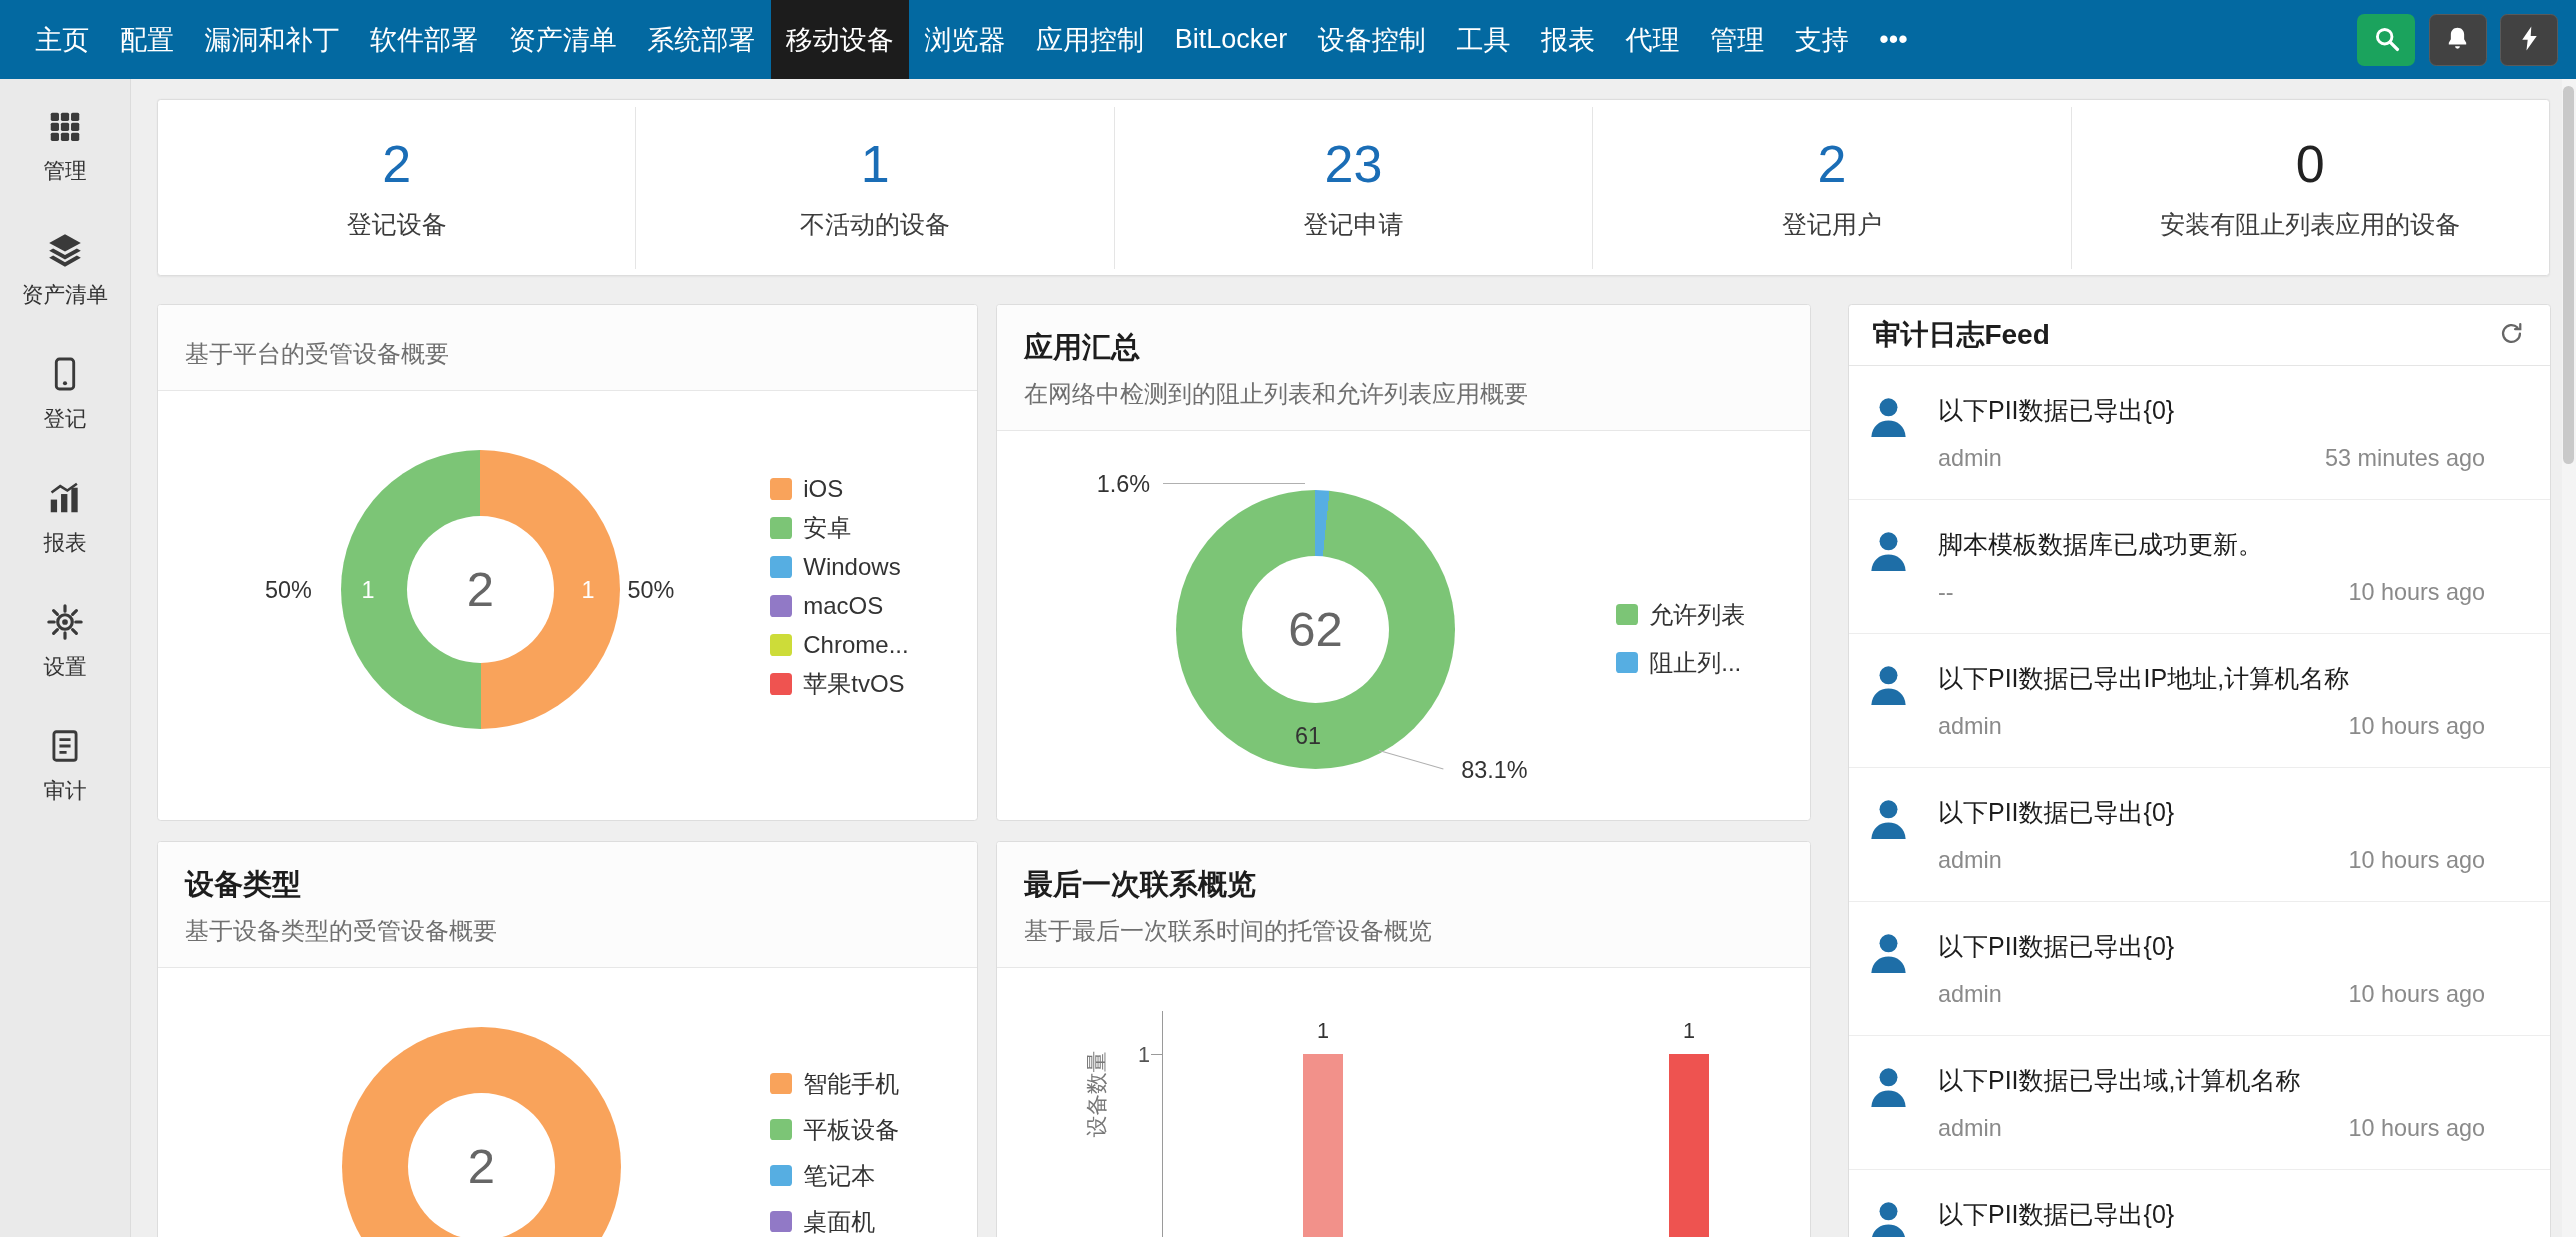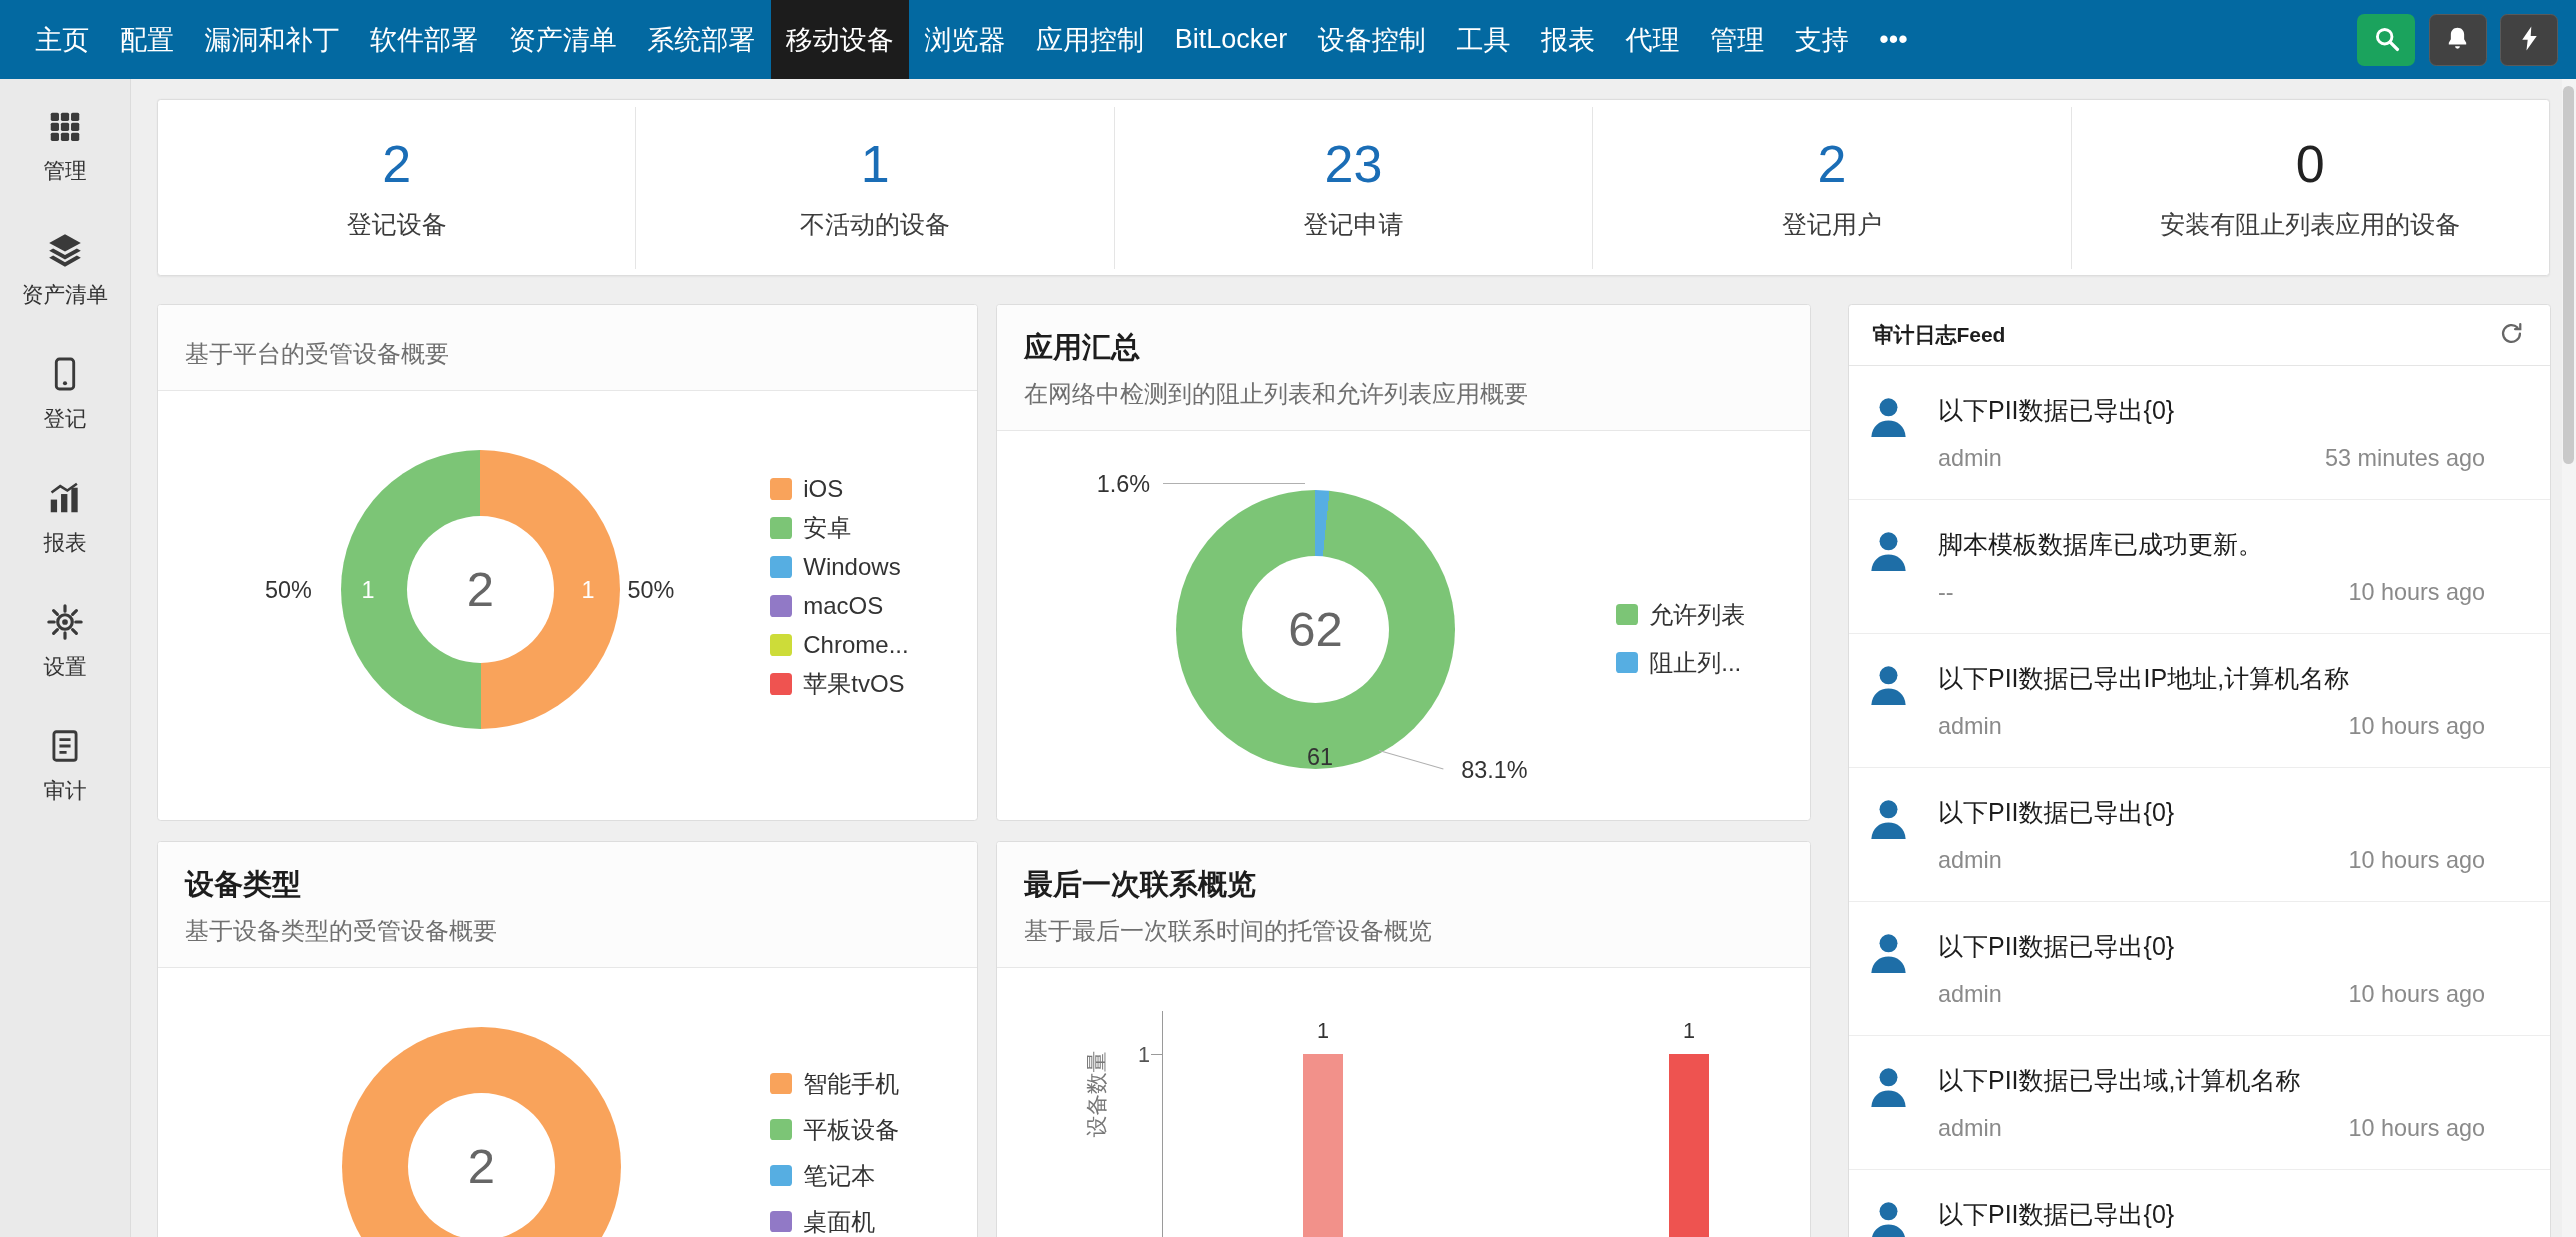--- a/index.html
+++ b/index.html
@@ -70,21 +70,21 @@
   .tick-mark { position:absolute; left:154px; top:86px; width:10.8px; height:0.9px; background:#9a9a9a; }
   .bar { position:absolute; top:86px; width:40px; height:234px; cursor:pointer; }
   .bar-1 { left:306px; background:#f2918a; }
   .bar-2 { left:672px; background:#ee5350; }
   .bar-label { position:absolute; top:50px; width:40px; text-align:center; font-size:21.6px; color:#333; }
   .bar-label-1 { left:306px; } .bar-label-2 { left:672px; }
 
   
   .audit-panel { width:703px; margin-left:37px; background:#fff; border:0.9px solid #dddddd; border-radius:3.6px; height:999px; overflow:hidden; }
   .audit-header { display:flex; align-items:center; justify-content:space-between; padding:0 20px 0 23.4px; height:61px; border-bottom:0.9px solid #e5e5e5; }
-  .audit-title { font-size:21px; font-weight:bold; color:#1d1d1d; }
+  .audit-title { font-size:28px; font-weight:bold; color:#1d1d1d; }
   .refresh-btn { width:38px; height:38px; display:flex; align-items:center; justify-content:center; cursor:pointer; background:none; border:none; }
   .refresh-btn svg { width:27px; height:27px; }
   .audit-entry { position:relative; height:134px; border-bottom:0.9px solid #ededed; }
   .audit-avatar { position:absolute; left:15.3px; top:27px; width:49px; height:49px; }
   .audit-msg { position:absolute; left:89px; top:28px; right:32px; font-size:25px; color:#1c1c1c; white-space:nowrap; overflow:hidden; }
   .audit-meta { position:absolute; left:89px; right:65px; top:79px; display:flex; justify-content:space-between; font-size:23.4px; color:#8a8a8a; }
 
   
   .scrollbar { position:absolute; right:0; top:79px; width:14.4px; height:1158px; background:#f4f4f4; }
   .scroll-thumb { position:absolute; top:7.2px; left:1.8px; width:10.8px; height:378px; background:#c9c9c9; border-radius:5.4px; cursor:pointer; }
@@ -284,21 +284,21 @@
             <div class="card-header">
               <div class="card-title">应用汇总</div>
               <div class="card-sub">在网络中检测到的阻止列表和允许列表应用概要</div>
             </div>
             <div class="chart-body">
               <div class="donut donut-app">
                 <div class="donut-center">62</div>
               </div>
               <div class="dlabel" style="left:36px;top:40px;width:117px;text-align:right;">1.6%</div>
               <div class="conn-line" style="left:166px;top:52px;width:142px;"></div>
-              <div class="dlabel" style="left:296px;top:292px;width:54px;margin-top:21px;">61</div>
+              <div class="dlabel" style="left:284px;top:292px;width:54px;">61</div>
               <div class="conn-line" style="left:382px;top:319px;width:67px;transform:rotate(16deg);transform-origin:left center;"></div>
               <div class="dlabel" style="left:430px;top:326px;width:135px;">83.1%</div>
               <div class="legend" style="left:619px;top:156px;">
                 <div class="legend-item h45">
                     <span class="legend-swatch c-green"></span>
                     <span class="legend-label">允许列表</span>
                   </div>
                 <div class="legend-item h45">
                     <span class="legend-swatch c-blue"></span>
                     <span class="legend-label">阻止列...</span>

